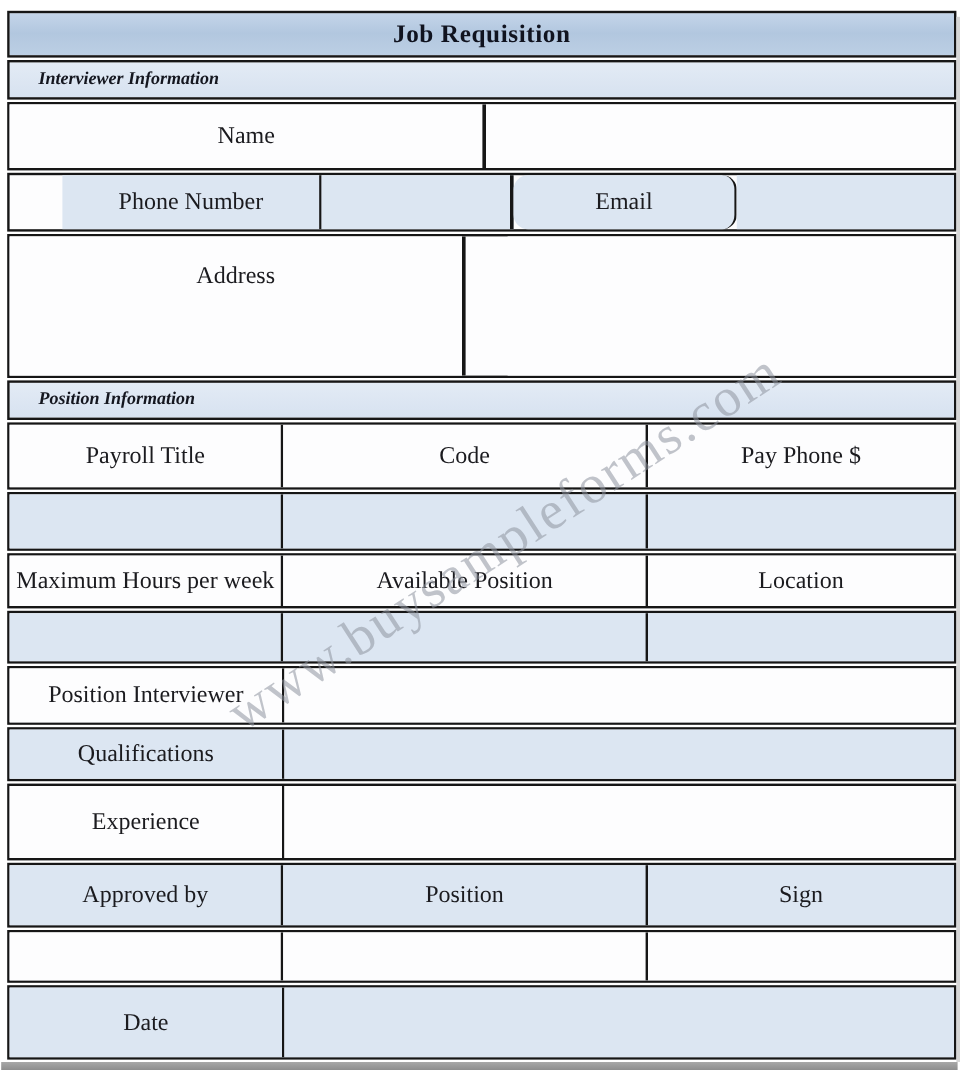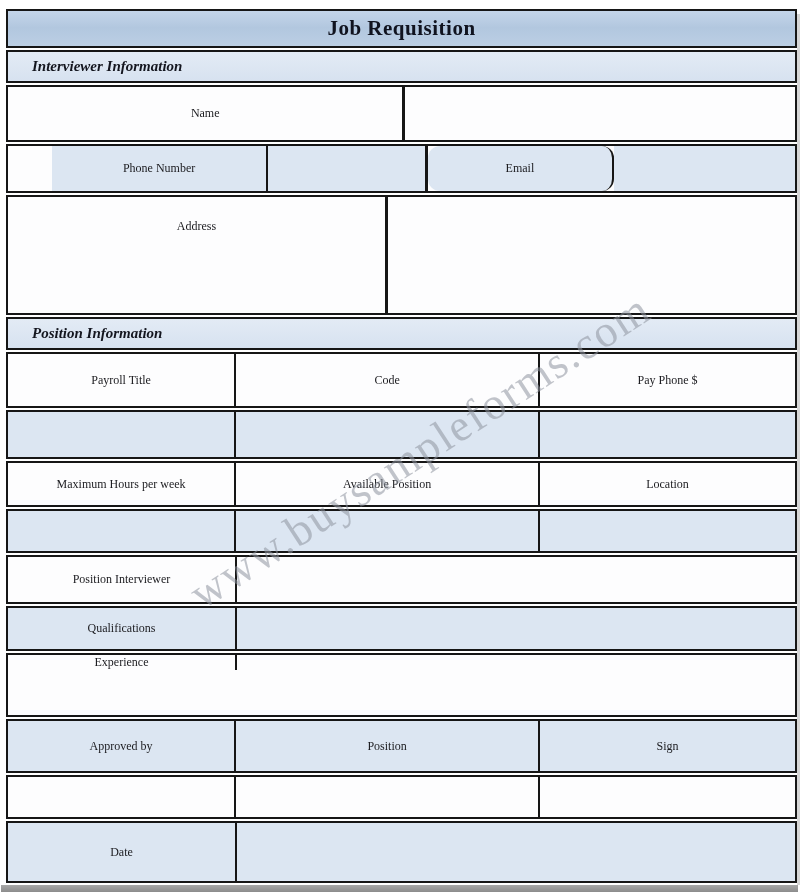--- a/index.html
+++ b/index.html
@@ -30,39 +30,39 @@
 
   .section-bar {
     height:33px;
     background:linear-gradient(180deg,#e3ebf5 0%,#d7e2f0 100%);
     align-items:center;
   }
   .section-text { font-size:15px; font-weight:bold; font-style:italic; color:#14161f; padding-left:24px; }
 
   .cell {
     display:flex; align-items:center; justify-content:center;
-    font-size:12px;
+    font-size:20px;
     border-right:2px solid #161616;
     background:#fdfdfe;
   }
   .cell:last-child { border-right:none; }
   .row.blue-row .cell { background:#dce6f2; }
   .thickdiv { border-right:3px solid #161616; }
 
   
   .r-name { height:57px; }
   .r-phone { height:49px; }
   .r-address { height:120px;gap:35px; }
   .r-payroll { height:56px; }
   .r-blue1 { height:49px; }
   .r-maxhours { height:46px; }
   .r-blue2 { height:44px; }
   .r-posdesc { height:49px; }
   .r-qualif { height:45px; }
-  .r-exper { height:64px;flex-direction:column; }
+  .r-exper { height:64px; }
   .r-approved { height:54px; }
   .r-whiteempty { height:44px; }
   .r-date { height:62px; }
 
   
   .w-half-l { width:50.5%; }
   .w-half-r { width:49.5%; }
   .w-ph1 { width:29.1%;margin-left:44px; } .w-ph2 { width:21.5%; } .w-ph3 { width:25.0%;border-radius:12px; } .w-ph4 { width:24.4%; }
   .w-c1 { width:29.0%; } .w-c2 { width:38.6%; } .w-c3 { width:32.4%; }
   .w-n1 { width:29.1%; } .w-n2 { width:70.9%; }

